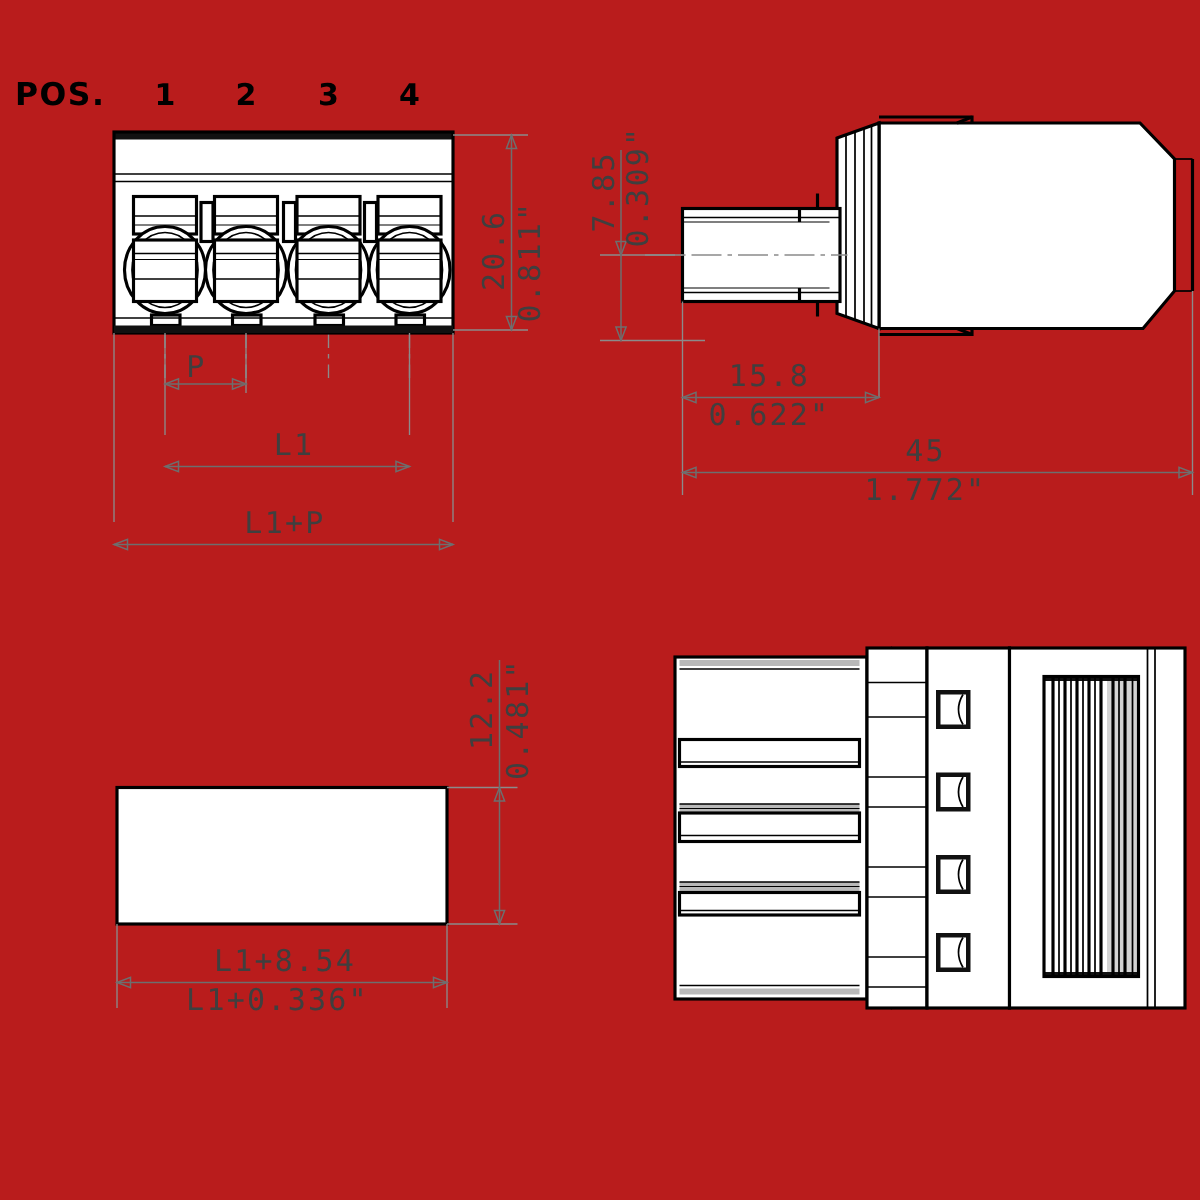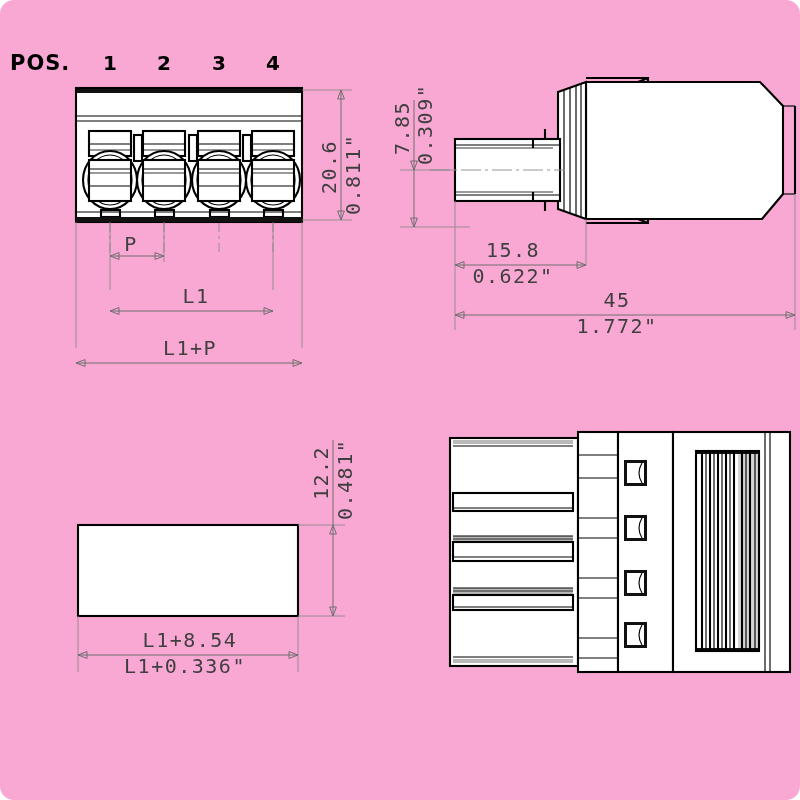--- a/index.html
+++ b/index.html
@@ -2,21 +2,21 @@
 <html><head>
 <meta charset="utf-8">
 <title>Technical Drawing</title>
 <style>
   html,body{margin:0;padding:0;background:#ffffff;}
   body{
     width:800px;height:800px;overflow:hidden;
     font-family:"DejaVu Sans Mono","Liberation Mono",monospace;
     color:#000;
   }
-  #sheet{position:relative;width:800px;height:800px;background:#f9a8d4;border-radius:14px;}
+  #sheet{position:relative;width:800px;height:800px;background:#b91c1c;}
   svg#drawing{position:absolute;left:0;top:0;width:800px;height:800px;display:block;}
   .hdr{
     font-family:"DejaVu Sans","Liberation Sans",sans-serif;
     font-size:21px;font-weight:700;fill:#000;letter-spacing:1px;
   }
   .posnum{
     font-family:"DejaVu Sans","Liberation Sans",sans-serif;
     font-size:20px;font-weight:700;fill:#000;text-anchor:middle;
   }
   .dim{

